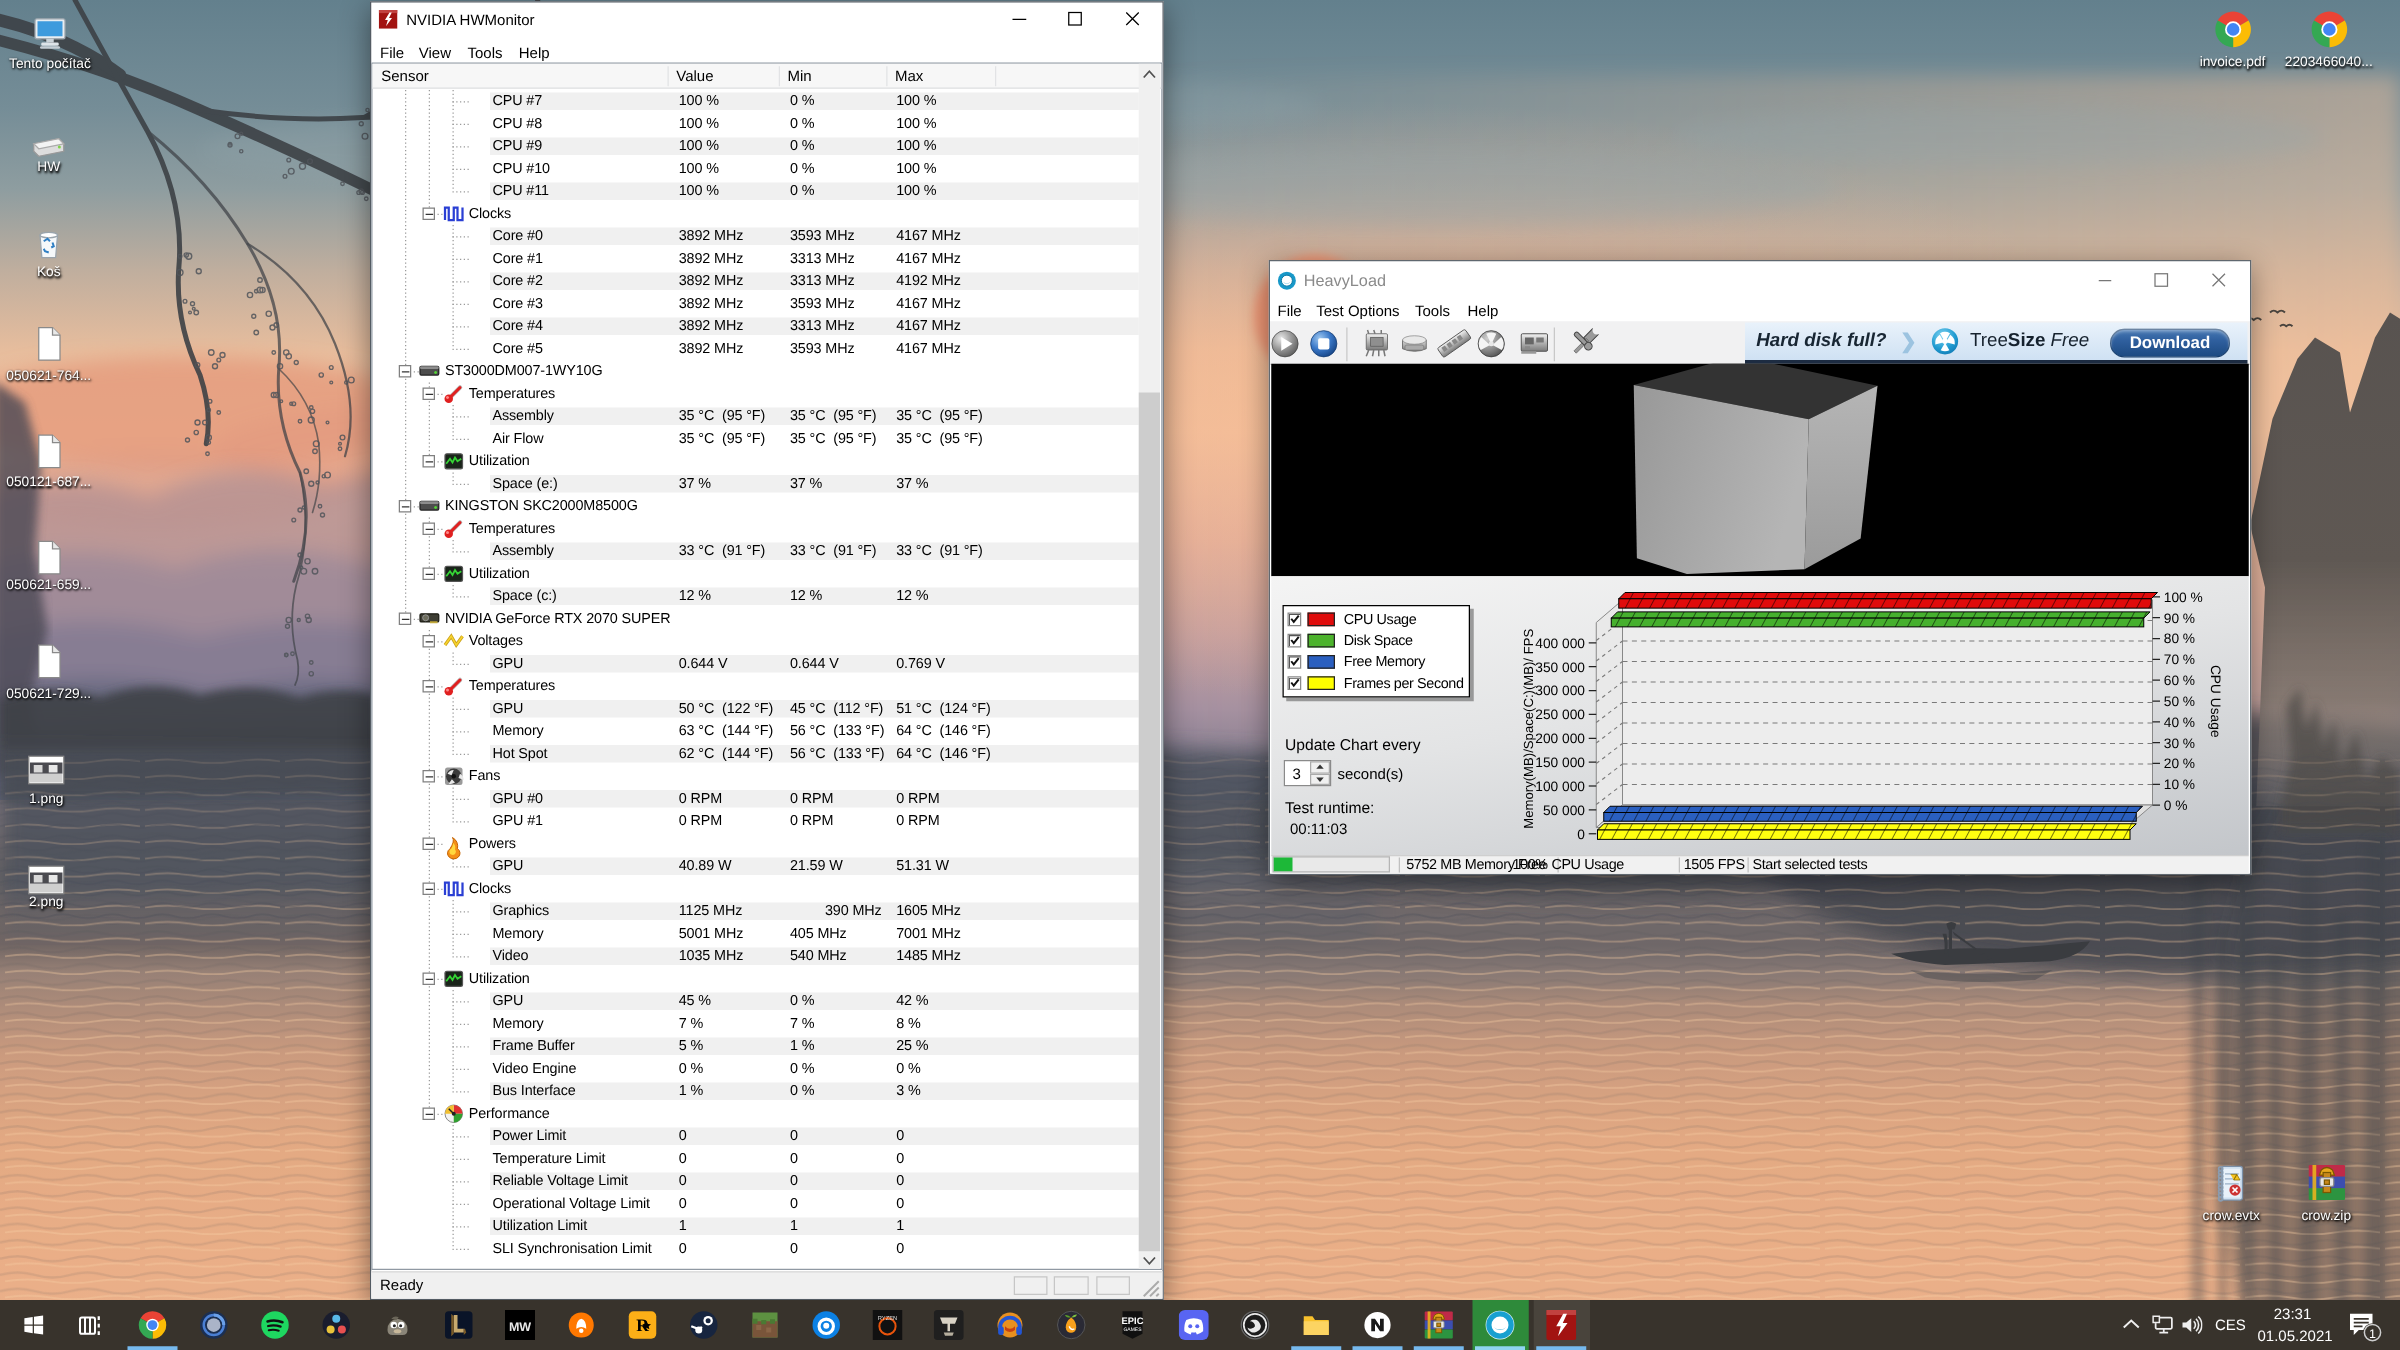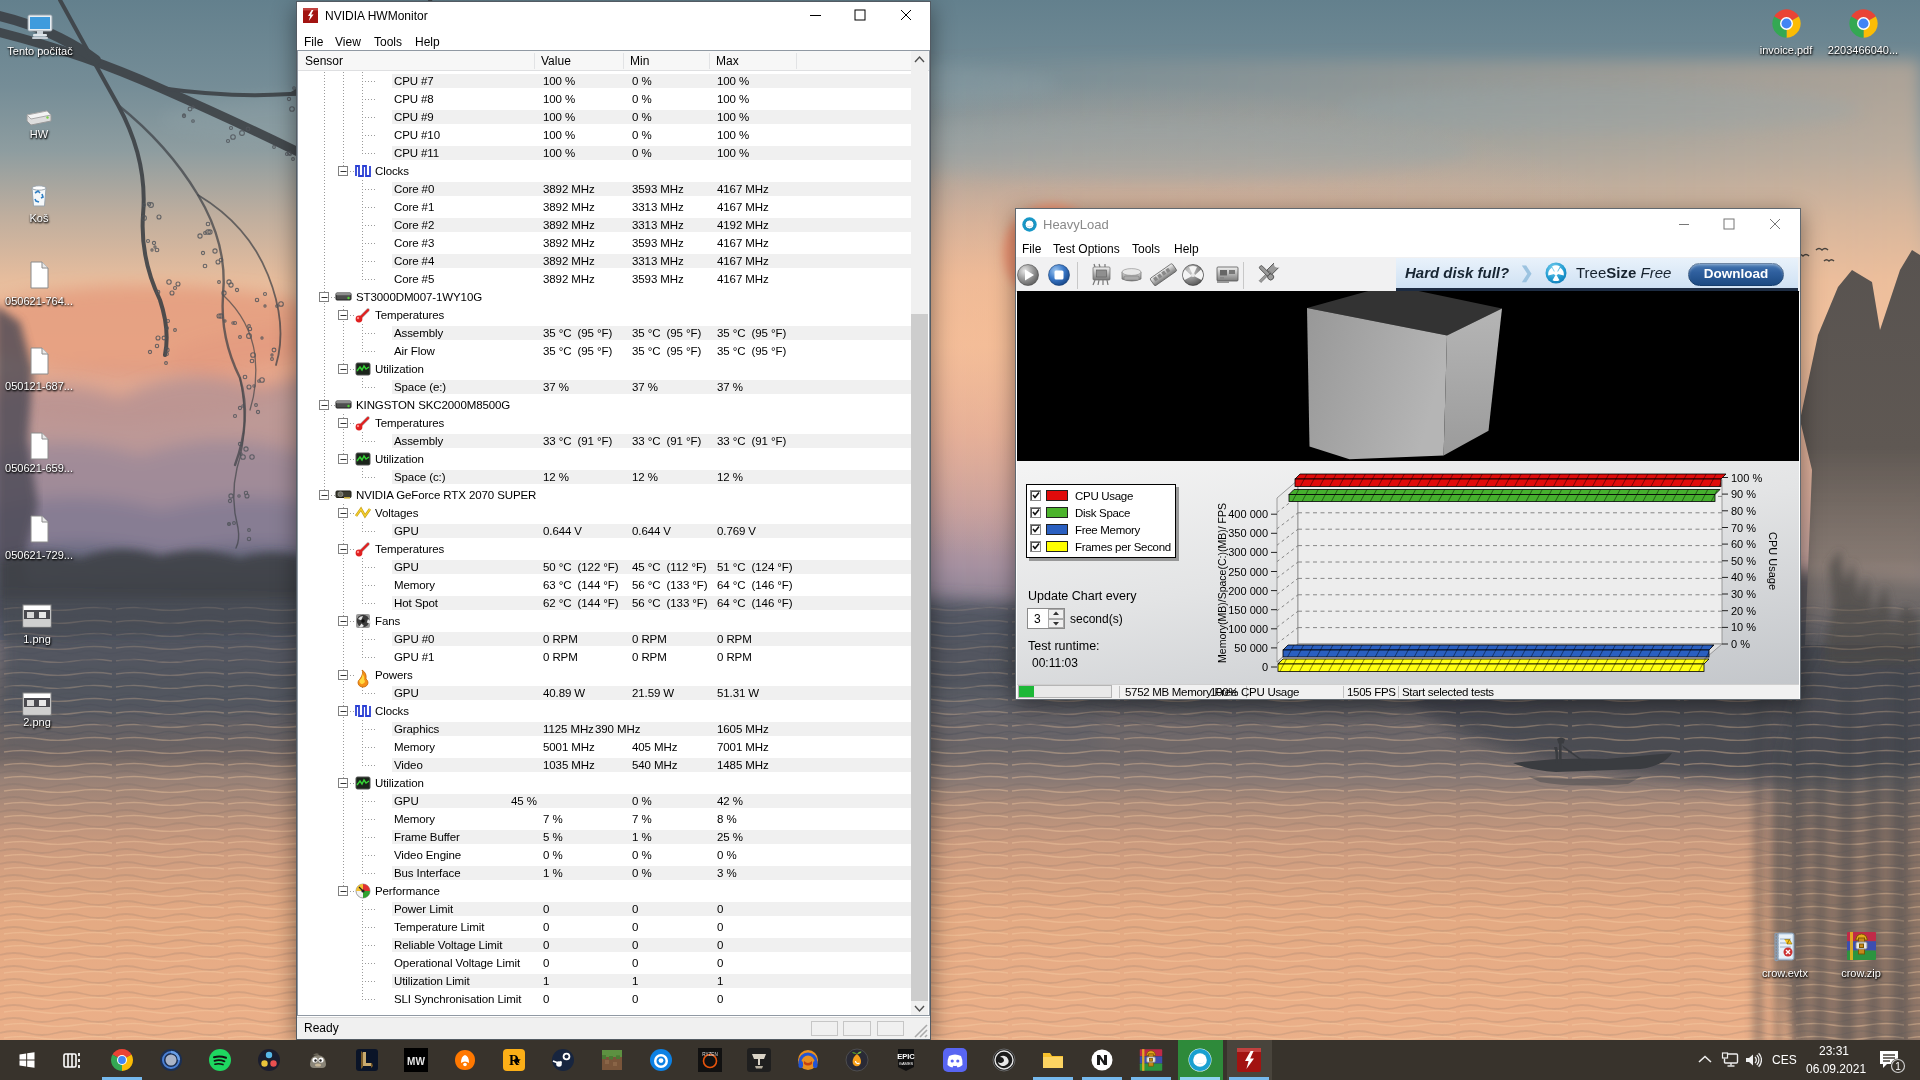--- a/index.html
+++ b/index.html
@@ -655,35 +655,35 @@
 <div class="tt" style="left:375px;top:668px;height:14px;line-height:15px">Powers</div>
 <div class="abs" style="left:392px;top:686px;width:519px;height:14px;background:#f0f0f0"></div>
 <div class="tt" style="left:394px;top:686px;height:14px;line-height:15px">GPU</div>
 <div class="tt" style="left:543px;top:686px;height:14px;line-height:15px">40.89 W</div>
 <div class="tt" style="left:632px;top:686px;height:14px;line-height:15px">21.59 W</div>
 <div class="tt" style="left:717px;top:686px;height:14px;line-height:15px">51.31 W</div>
 <div class="tt" style="left:375px;top:704px;height:14px;line-height:15px">Clocks</div>
 <div class="abs" style="left:392px;top:722px;width:519px;height:14px;background:#f0f0f0"></div>
 <div class="tt" style="left:394px;top:722px;height:14px;line-height:15px">Graphics</div>
 <div class="tt" style="left:543px;top:722px;height:14px;line-height:15px">1125 MHz</div>
-<div class="tt" style="left:595px;top:722px;height:28px;line-height:15px">390 MHz</div>
+<div class="tt" style="left:660px;top:722px;height:28px;line-height:15px">390 MHz</div>
 <div class="tt" style="left:717px;top:722px;height:14px;line-height:15px">1605 MHz</div>
 <div class="tt" style="left:394px;top:740px;height:14px;line-height:15px">Memory</div>
 <div class="tt" style="left:543px;top:740px;height:14px;line-height:15px">5001 MHz</div>
 <div class="tt" style="left:632px;top:740px;height:14px;line-height:15px">405 MHz</div>
 <div class="tt" style="left:717px;top:740px;height:14px;line-height:15px">7001 MHz</div>
 <div class="abs" style="left:392px;top:758px;width:519px;height:14px;background:#f0f0f0"></div>
 <div class="tt" style="left:394px;top:758px;height:14px;line-height:15px">Video</div>
 <div class="tt" style="left:543px;top:758px;height:14px;line-height:15px">1035 MHz</div>
 <div class="tt" style="left:632px;top:758px;height:14px;line-height:15px">540 MHz</div>
 <div class="tt" style="left:717px;top:758px;height:14px;line-height:15px">1485 MHz</div>
 <div class="tt" style="left:375px;top:776px;height:14px;line-height:15px">Utilization</div>
 <div class="abs" style="left:392px;top:794px;width:519px;height:14px;background:#f0f0f0"></div>
 <div class="tt" style="left:394px;top:794px;height:14px;line-height:15px">GPU</div>
-<div class="tt" style="left:511px;top:794px;height:14px;line-height:15px">45 %</div>
+<div class="tt" style="left:543px;top:794px;height:14px;line-height:15px">45 %</div>
 <div class="tt" style="left:632px;top:794px;height:14px;line-height:15px">0 %</div>
 <div class="tt" style="left:717px;top:794px;height:14px;line-height:15px">42 %</div>
 <div class="tt" style="left:394px;top:812px;height:14px;line-height:15px">Memory</div>
 <div class="tt" style="left:543px;top:812px;height:14px;line-height:15px">7 %</div>
 <div class="tt" style="left:632px;top:812px;height:14px;line-height:15px">7 %</div>
 <div class="tt" style="left:717px;top:812px;height:14px;line-height:15px">8 %</div>
 <div class="abs" style="left:392px;top:830px;width:519px;height:14px;background:#f0f0f0"></div>
 <div class="tt" style="left:394px;top:830px;height:14px;line-height:15px">Frame Buffer</div>
 <div class="tt" style="left:543px;top:830px;height:14px;line-height:15px">5 %</div>
 <div class="tt" style="left:632px;top:830px;height:14px;line-height:15px">1 %</div>
@@ -1377,21 +1377,21 @@
     <line x1="6.5" y1="15" x2="13.5" y2="15" stroke="#eee" stroke-width="1.4"></line>
     <rect x="1" y="1.5" width="6" height="6" fill="#38332c"></rect>
     <rect x="1.5" y="2" width="5" height="5" fill="none" stroke="#eee" stroke-width="1.2"></rect>
   </svg>
 <svg class="abs" style="left:1744px;top:1051px" width="18" height="18">
     <path d="M2,7 L5,7 9,3.5 9,14.5 5,11 2,11 Z" fill="#eee"></path>
     <path d="M11,6 a4,4 0 0 1 0,6 M12.8,4 a7,7 0 0 1 0,10 M14.6,2.2 a9.5,9.5 0 0 1 0,13.6" stroke="#eee" stroke-width="1.3" fill="none"></path>
   </svg>
 <div class="abs" style="left:1772px;top:1053px;width:24px;color:#fff;font-size:12px;text-align:center">CES</div>
 <div class="abs" style="left:1806px;top:1044px;width:56px;color:#fff;font-size:12px;text-align:center">23:31</div>
-<div class="abs" style="left:1806px;top:1062px;width:56px;color:#fff;font-size:12px;text-align:center">06.09.2021</div>
+<div class="abs" style="left:1806px;top:1062px;width:56px;color:#fff;font-size:12px;text-align:center">01.05.2021</div>
 <svg class="abs" style="left:1878px;top:1049px" width="30" height="26">
     <path d="M2,2 L20,2 20,15 9,15 5,19 5,15 2,15 Z" fill="#fff"></path>
     <g stroke="#38332c" stroke-width="1.4">
       <line x1="5" y1="6" x2="17" y2="6"></line>
       <line x1="5" y1="9" x2="17" y2="9"></line>
       <line x1="5" y1="12" x2="12" y2="12"></line>
     </g>
     <circle cx="20" cy="17" r="7.5" fill="#38332c"></circle>
     <circle cx="20" cy="17" r="6.5" fill="none" stroke="#ccc" stroke-width="1.2"></circle>
     <text x="20" y="21" font-size="10" fill="#fff" text-anchor="middle">1</text>

